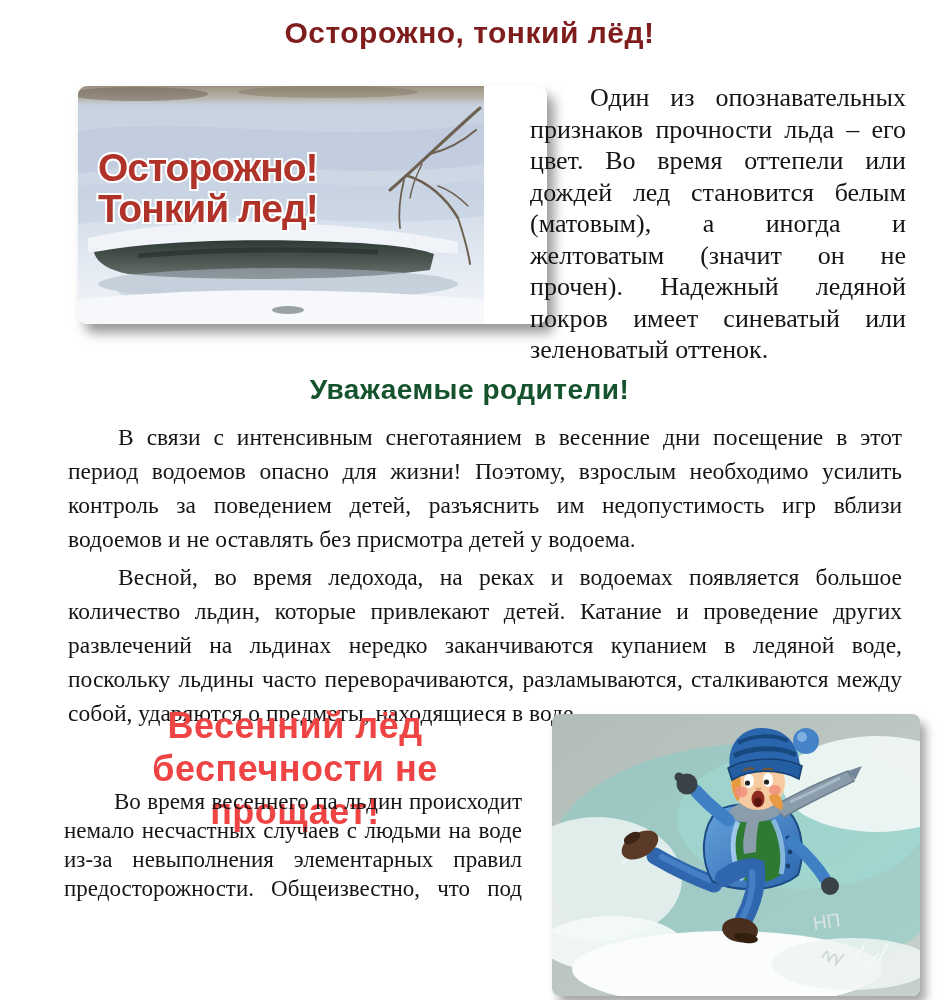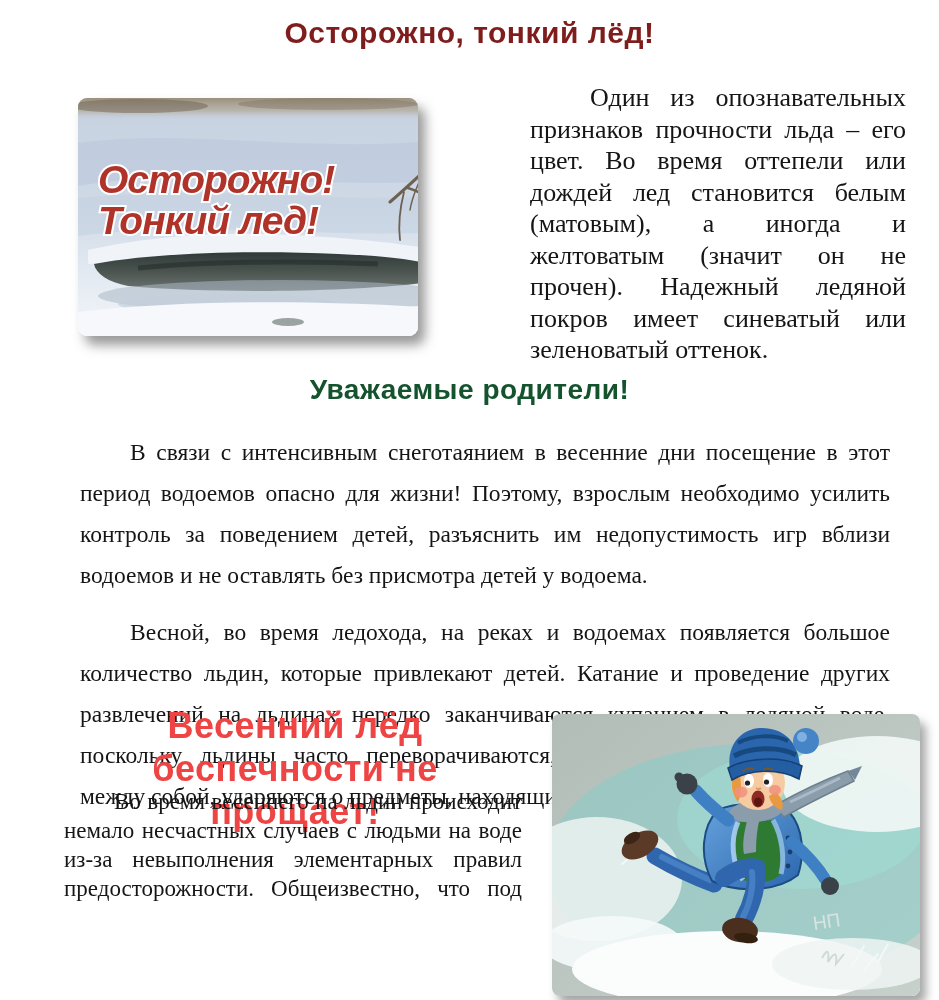--- a/index.html
+++ b/index.html
@@ -3,33 +3,33 @@
 <meta charset="utf-8">
 <style>
   html,body{margin:0;padding:0;background:#fff;}
   .page{position:relative;width:939px;height:1000px;background:#ffffff;overflow:hidden;
         font-family:"Liberation Serif",serif;color:#151515;}
 
   .doc-title{position:absolute;top:16px;left:0;width:100%;text-align:center;
     font-family:"Liberation Sans",sans-serif;font-weight:bold;font-size:30px;
     letter-spacing:.5px;color:#7f1d1d;}
 
-  .photo-wrap{position:absolute;left:78px;top:98px;width:340px;height:238px;
-    border-radius:9px;overflow:hidden;box-shadow:7px 9px 12px rgba(70,70,70,.55);font-style:italic;}
+  .photo-wrap{position:absolute;left:78px;top:86px;width:469px;height:238px;
+    border-radius:9px;overflow:hidden;box-shadow:7px 9px 12px rgba(70,70,70,.55);}
   .photo-wrap svg{display:block;}
 
   .top-right-text{position:absolute;left:530px;top:82px;width:376px;
     font-size:26px;line-height:31.5px;text-align:justify;text-indent:60px;}
 
   .h2-heading{position:absolute;top:374px;left:0;width:100%;text-align:center;
     font-family:"Liberation Sans",sans-serif;font-weight:bold;font-size:28px;
     letter-spacing:.5px;color:#14532d;}
 
   .body-block{position:absolute;left:64px;top:416px;width:842px;}
-  .body-block p{margin:16px;font-size:23.5px;line-height:41px;text-align:justify;text-indent:50px;}
+  .body-block p{margin:4px;font-size:23.5px;line-height:34px;text-align:justify;text-indent:50px;}
 
   .h3-heading{position:absolute;left:64px;top:704px;width:462px;text-align:center;
     font-family:"Liberation Sans",sans-serif;font-weight:bold;font-size:36px;
     line-height:43px;letter-spacing:.5px;color:#ef4444;}
 
   .bottom-left-text{position:absolute;left:64px;top:787px;width:458px;
     font-size:23px;line-height:29px;text-align:justify;text-align-last:justify;text-indent:50px;}
 
   .cartoon-wrap{position:absolute;left:552px;top:714px;width:368px;height:282px;
     border-radius:8px;overflow:hidden;box-shadow:6px 8px 10px rgba(80,80,80,.5);}

